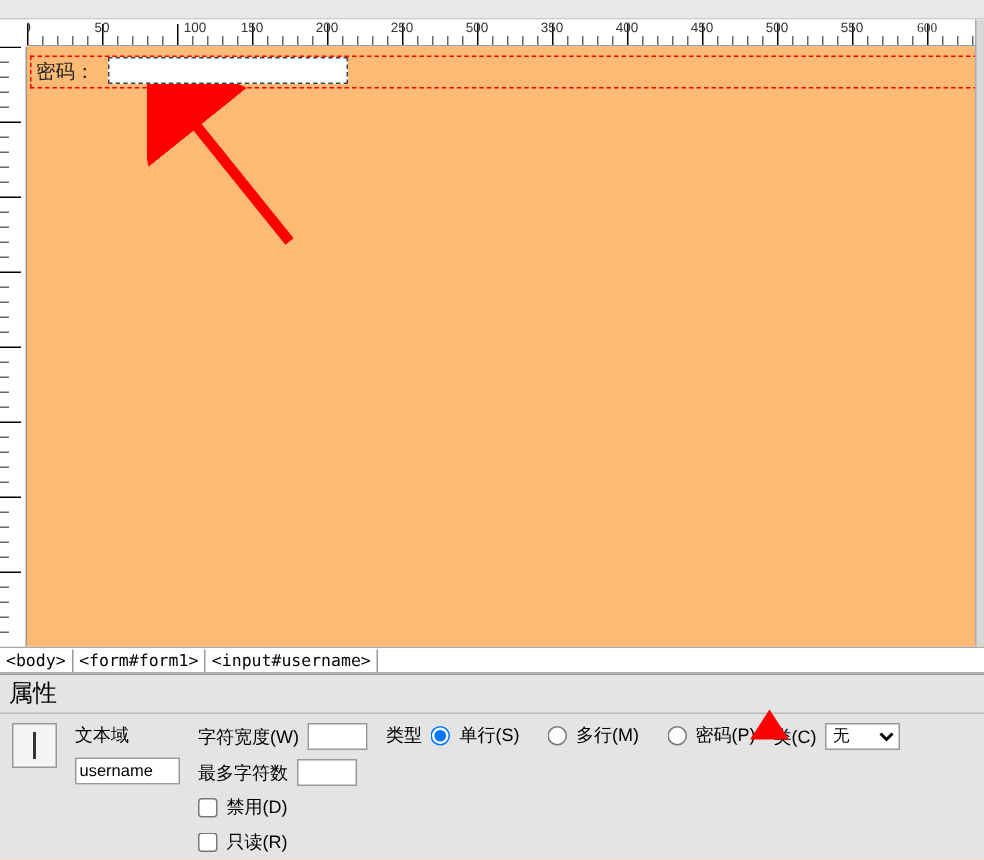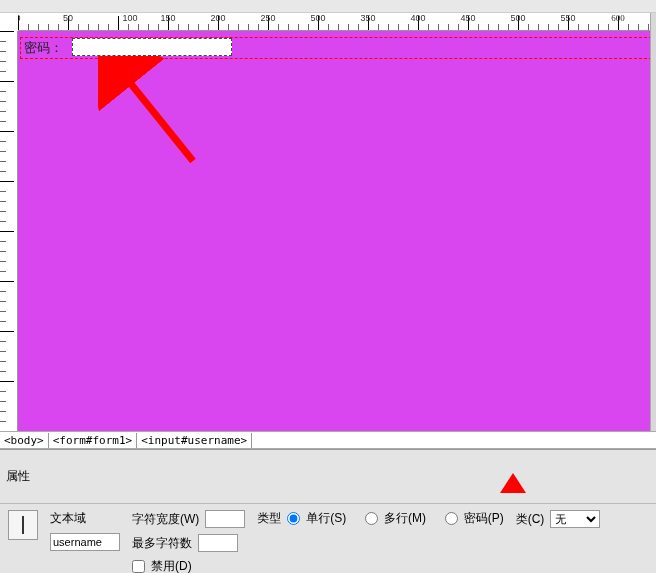--- a/index.html
+++ b/index.html
@@ -10,32 +10,32 @@
     .ruler-h { height: 18px; background: #fff; border-bottom: 1px solid #999; position: relative; margin-left: 18px; overflow: hidden; }
     .ruler-h .tick-major { position: absolute; bottom: 0; width: 1px; height: 14px; background: #000; }
     .ruler-h .tick-minor { position: absolute; bottom: 0; width: 1px; height: 6px; background: #666; }
     .ruler-h .tick-label { position: absolute; top: 0; font-size: 9px; color: #333; transform: translateX(-50%); }
     
     .workspace { display: flex; height: 400px; }
     .ruler-v { width: 18px; background: #fff; border-right: 1px solid #999; position: relative; overflow: hidden; }
     .ruler-v .tick-major { position: absolute; left: 0; width: 14px; height: 1px; background: #000; }
     .ruler-v .tick-minor { position: absolute; left: 0; width: 6px; height: 1px; background: #666; }
     
-    .canvas { flex: 1; background: #d946ef; position: relative; }
+    .canvas { flex: 1; background: #fdba74; position: relative; }
     .form-outline { position: absolute; top: 6px; left: 2px; right: 4px; height: 22px; border: 1px dashed red; }
     .form-label { position: absolute; top: 8px; left: 6px; font-size: 13px; color: #222; }
     .textfield-box { position: absolute; top: 7px; left: 54px; width: 160px; height: 18px; border: 1px dashed #444; background: #fff; }
     
     .arrow { position: absolute; top: 25px; left: 80px; pointer-events: none; }
     
     .tag-selector { height: 18px; background: #fff; border-top: 1px solid #aaa; border-bottom: 1px solid #aaa; display: flex; align-items: center; margin-left: 0; }
     .tag { font-family: monospace; font-size: 11px; padding: 1px 4px; border-right: 1px solid #999; cursor: pointer; }
     
     .prop-panel { background: #e4e4e4; border-top: 1px solid #999; height: 124px; }
-    .prop-title { padding: 18px 6px; font-size: 12px; border-bottom: 1px solid #bbb; }
+    .prop-title { padding: 2px 6px; font-size: 16px; border-bottom: 1px solid #bbb; }
     .prop-body { display: flex; padding: 6px 8px; gap: 12px; align-items: flex-start; }
     .prop-icon { width: 30px; height: 30px; background: #f5f5f5; border: 1px solid #999; display: flex; align-items: center; justify-content: center; }
     .prop-icon .cursor-line { width: 2px; height: 18px; background: #333; }
     .prop-col { display: flex; flex-direction: column; gap: 6px; }
     .prop-row { display: flex; align-items: center; gap: 6px; }
     input[type="text"].prop-input { width: 70px; height: 18px; border: 1px solid #999; background: #fff; font-size: 11px; padding: 0 2px; }
     input[type="text"].prop-input-wide { width: 180px; height: 18px; border: 1px solid #999; background: #fff; font-size: 11px; padding: 0 2px; }
     label { font-size: 12px; white-space: nowrap; }
     input[type="checkbox"] { width: 13px; height: 13px; }
     input[type="radio"] { width: 13px; height: 13px; }

